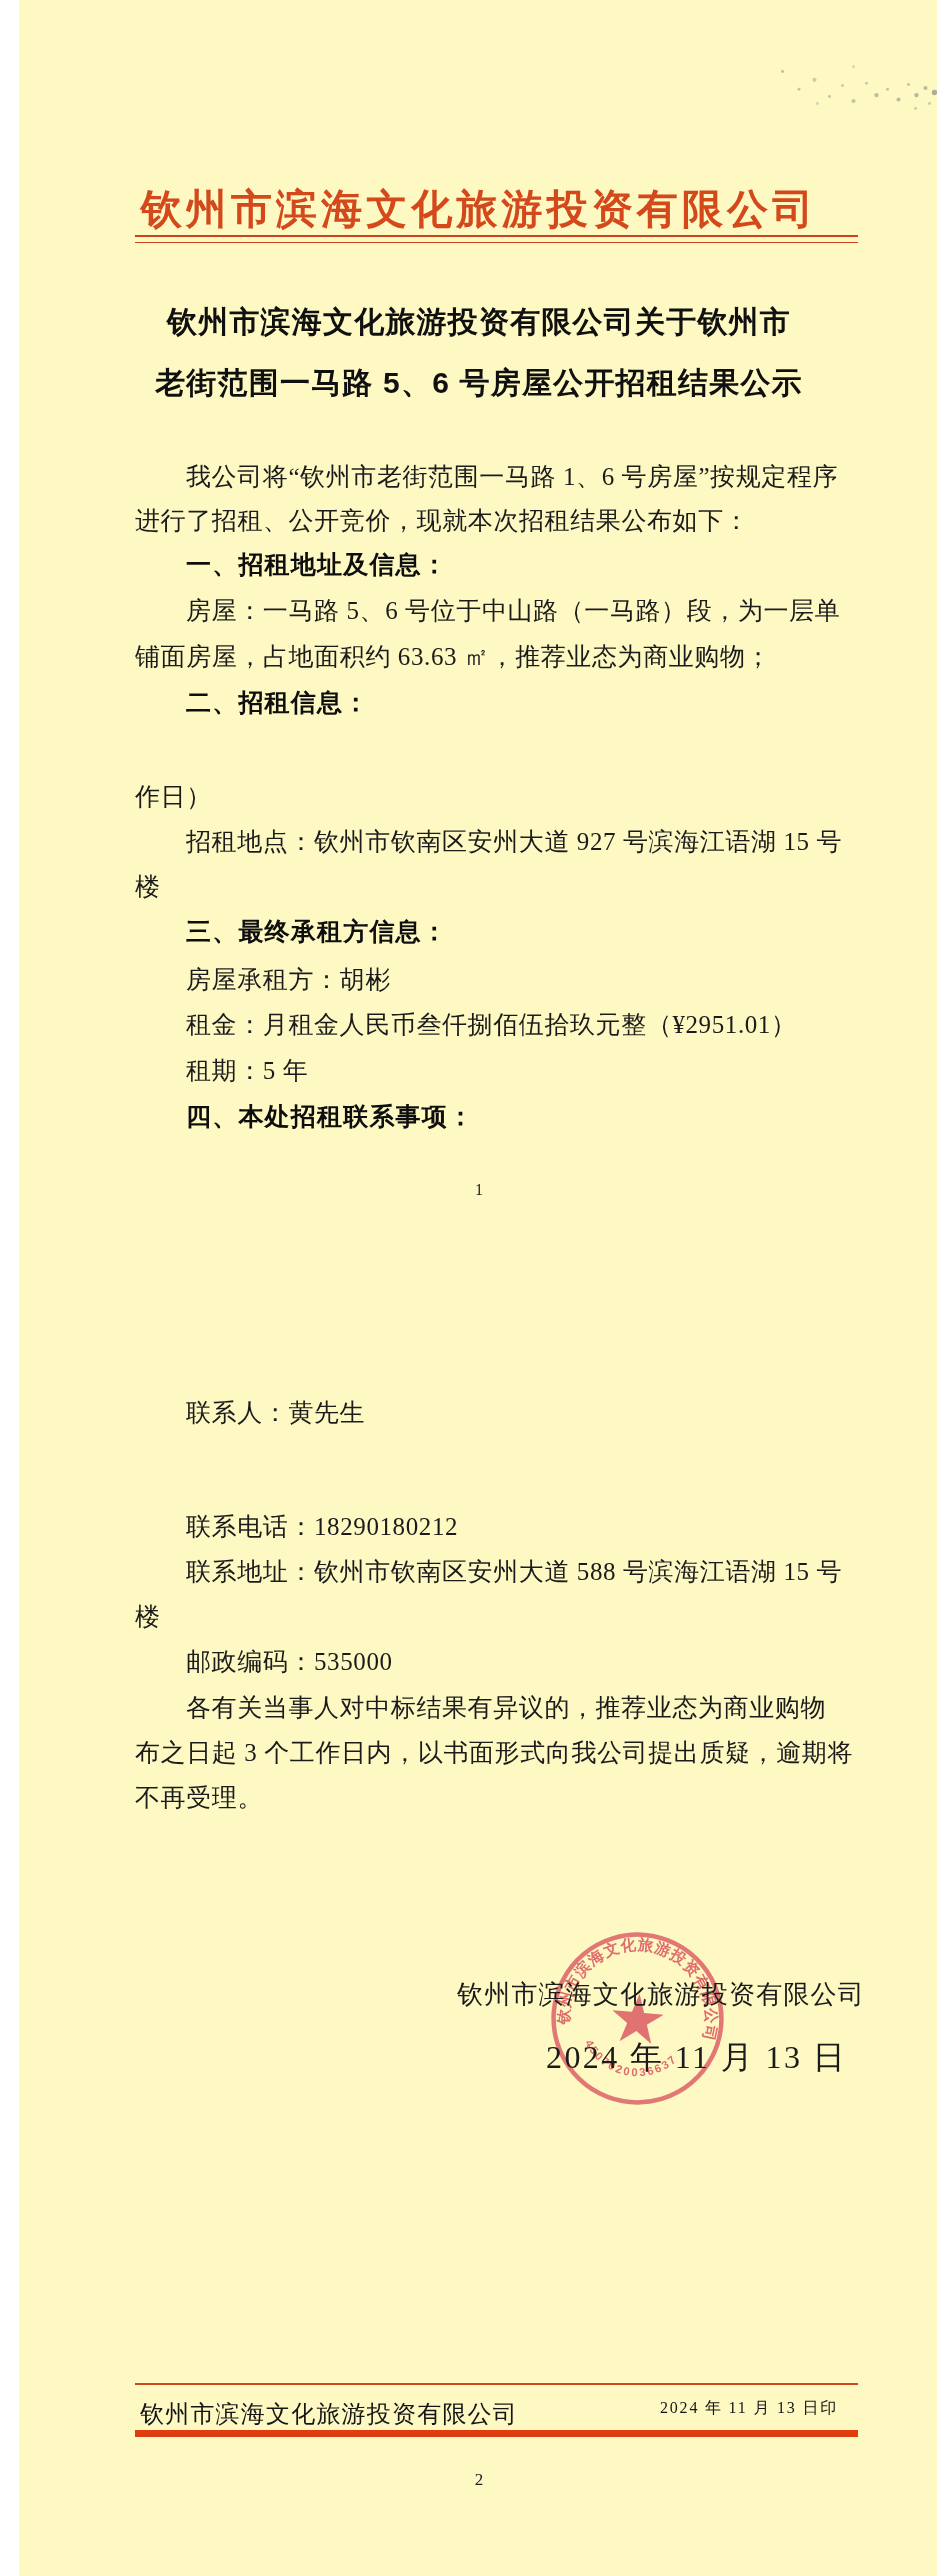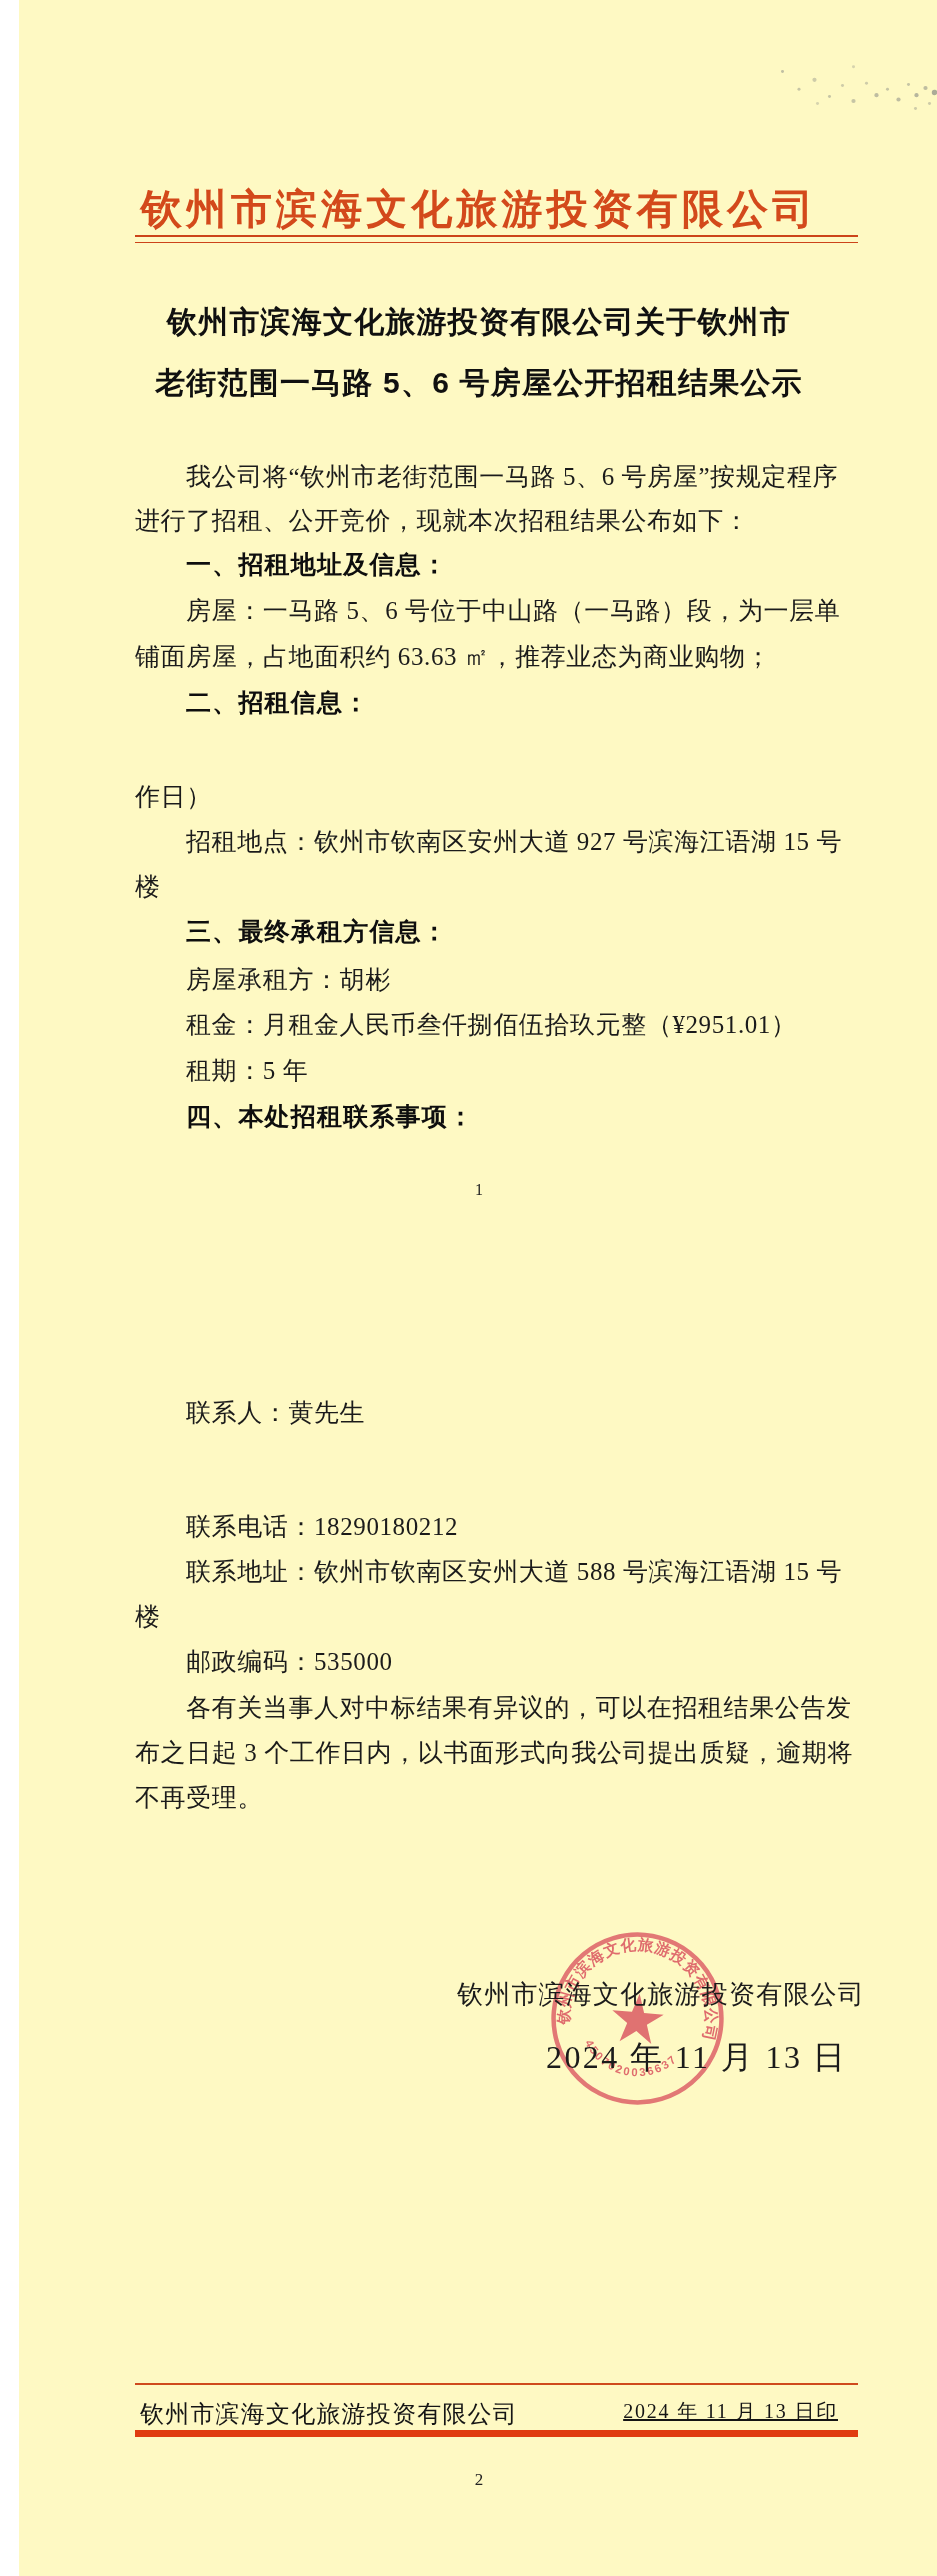--- a/index.html
+++ b/index.html
@@ -94,21 +94,21 @@
   }
   
   .footer-rule-thin  { position: absolute; top: 2383px; left: 116px; width: 723px; height: 1.8px;  background: #cf4a1d; }
   .footer-rule-thick { position: absolute; top: 2430px; left: 116px; width: 723px; height: 6.5px; background: #e03c10; }
   .footer-company {
     position: absolute; top: 2398px; left: 121px;
     font-size: 24px; letter-spacing: 1.2px; white-space: nowrap; color: #151515;
   }
   .footer-date {
     position: absolute; top: 2398px; right: 101px;
-    font-size: 20px; letter-spacing: 1.8px; white-space: nowrap; color: #151515; text-decoration: underline;
+    font-size: 16px; letter-spacing: 1.8px; white-space: nowrap; color: #151515;
   }
   
   .noise {
     position: absolute; top: 70px; left: 762px;
     width: 2.9px; height: 2.9px; border-radius: 50%;
     background: rgba(100,105,115,0.4);
     box-shadow:
       16.5px 17.7px 0 0 rgba(95,100,110,.35),
       32px 8.3px 0 0.6px rgba(95,100,110,.3),
       47px 25px 0 0 rgba(95,100,110,.35),
@@ -137,21 +137,21 @@
 
   <div class="noise"></div>
 
   <div class="letterhead-title">钦州市滨海文化旅游投资有限公司</div>
   <div class="rule rule-a"></div>
   <div class="rule rule-b"></div>
 
   <div class="doc-title doc-title-l1">钦州市滨海文化旅游投资有限公司关于钦州市</div>
   <div class="doc-title doc-title-l2">老街范围一马路 5、6 号房屋公开招租结果公示</div>
 
-  <div class="bline ind" style="top:460px">我公司将“钦州市老街范围一马路 5、6 号房屋”按规定程序</div>
+  <div class="bline ind" style="top:460px">我公司将“钦州市老街范围一马路 1、6 号房屋”按规定程序</div>
   <div class="bline flush" style="top:504px">进行了招租、公开竞价，现就本次招租结果公布如下：</div>
 
   <div class="bline ind hd" style="top:548px">一、招租地址及信息：</div>
   <div class="bline ind" style="top:594px">房屋：一马路 5、6 号位于中山路（一马路）段，为一层单</div>
   <div class="bline flush" style="top:640px">铺面房屋，占地面积约 63.63 ㎡，推荐业态为商业购物；</div>
 
   <div class="bline ind hd" style="top:686px">二、招租信息：</div>
   <div class="bline flush" style="top:780px">作日）</div>
   <div class="bline ind" style="top:825px">招租地点：钦州市钦南区安州大道 927 号滨海江语湖 15 号</div>
   <div class="bline flush" style="top:870px">楼</div>
@@ -163,21 +163,21 @@
 
   <div class="bline ind hd" style="top:1100px">四、本处招租联系事项：</div>
 
   <div class="pgnum" style="top:1181px">1</div>
 
   <div class="bline ind" style="top:1396px">联系人：黄先生</div>
   <div class="bline ind" style="top:1510px">联系电话：18290180212</div>
   <div class="bline ind" style="top:1555px">联系地址：钦州市钦南区安州大道 588 号滨海江语湖 15 号</div>
   <div class="bline flush" style="top:1600px">楼</div>
   <div class="bline ind" style="top:1645px">邮政编码：535000</div>
-  <div class="bline ind" style="top:1691px">各有关当事人对中标结果有异议的，可以在招租结果公告发</div>
+  <div class="bline ind" style="top:1691px">各有关当事人对中标结果有异议的，推荐业态为商业购物</div>
   <div class="bline flush" style="top:1736px">布之日起 3 个工作日内，以书面形式向我公司提出质疑，逾期将</div>
   <div class="bline flush" style="top:1781px">不再受理。</div>
 
   <svg class="stamp" viewBox="0 0 410 410">
     <ellipse cx="205" cy="205" rx="186" ry="186" fill="none" stroke="rgba(213,62,82,0.75)" stroke-width="10"></ellipse>
     <polygon points="205,150 218.5,191.4 262.1,191.5 226.9,217.1 240.3,258.5 205,233 169.7,258.5 183.1,217.1 147.9,191.5 191.5,191.4" fill="rgba(213,62,82,0.78)"></polygon>
     <path id="seal-arc" d="M 55.3 231.4 A 152 152 0 1 1 354.7 231.4" fill="none"></path>
     <path id="seal-code-arc" d="M 89 259.1 A 128 128 0 0 0 321 259.1" fill="none"></path>
     <text font-size="34" letter-spacing="2" fill="rgba(213,62,82,0.82)">
       <textPath href="#seal-arc">钦州市滨海文化旅游投资有限公司</textPath>

